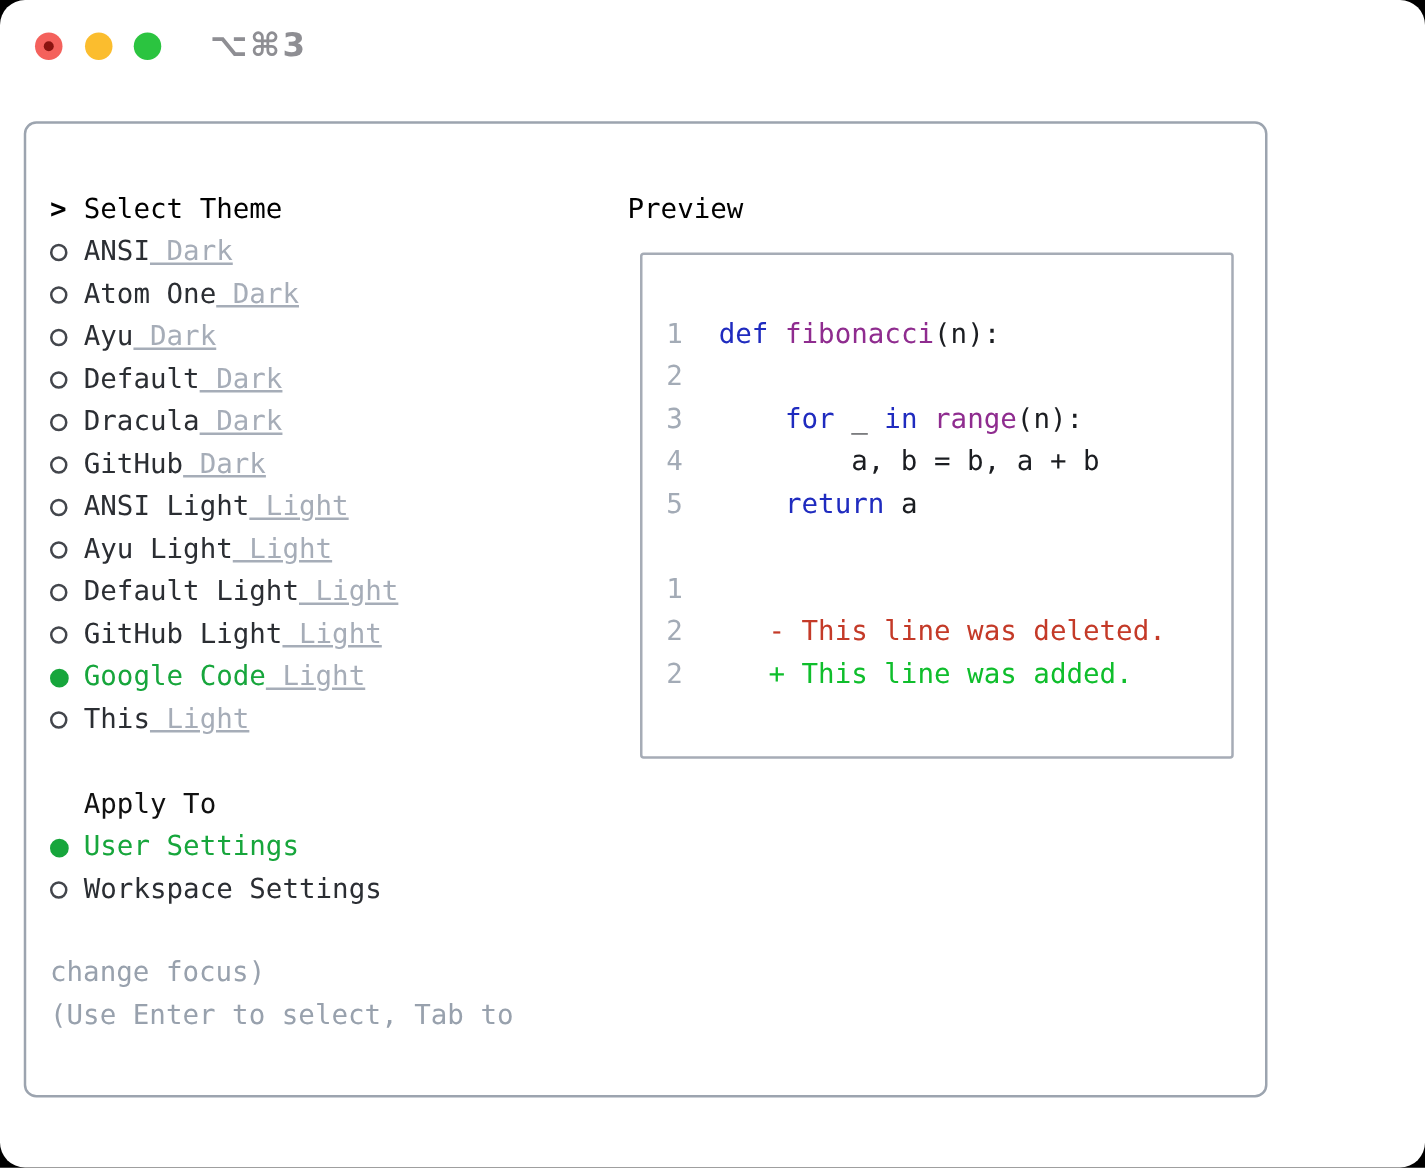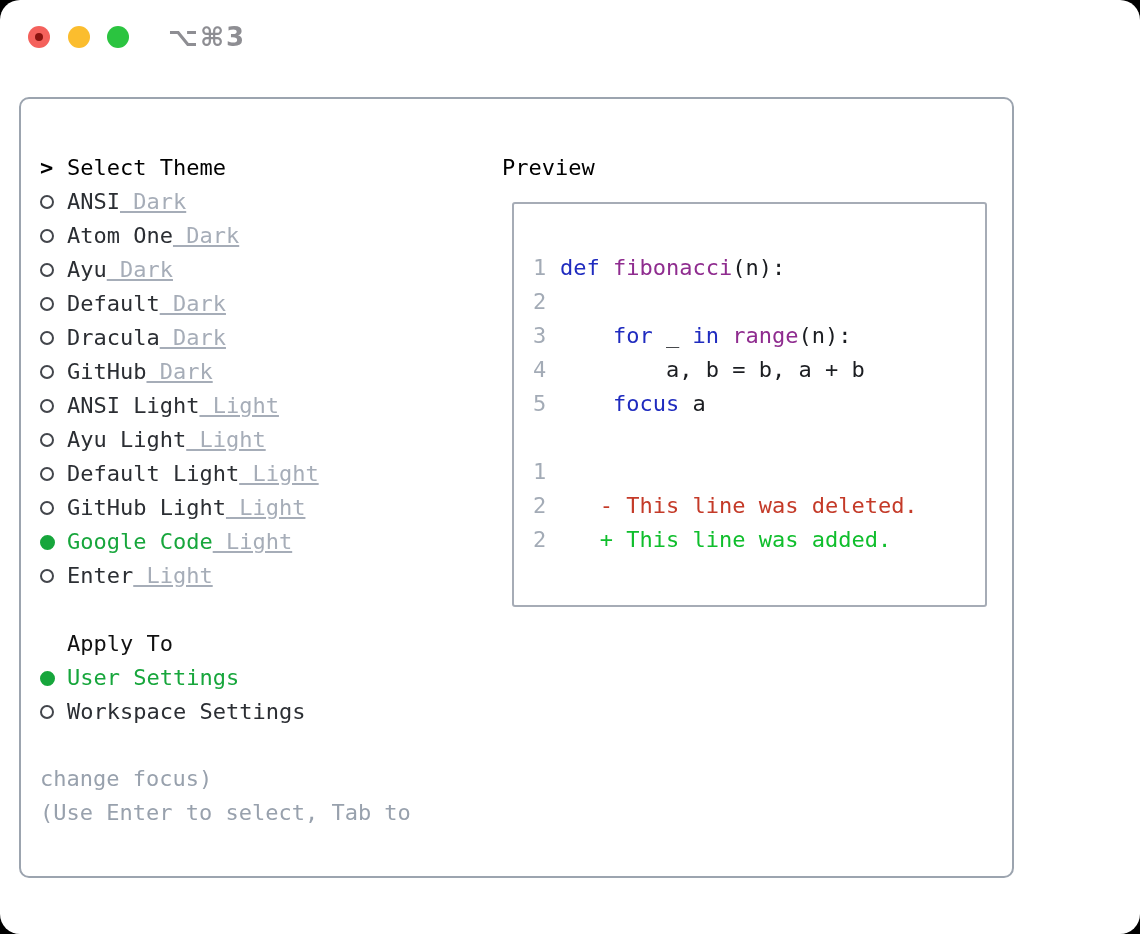--- a/index.html
+++ b/index.html
@@ -40,21 +40,21 @@
   .apply-header { padding-left:27px; color:#111; }
   .help { color:var(--help,#98a1ad); font-size:22px; line-height:34px; white-space:pre; }
   
   .preview-header { position:absolute; left:481px; top:51px; }
   .preview-box {
     position:absolute; left:491px; top:103px; width:475px; height:405px;
     border:2px solid #a6acb6; border-radius:3px; background:#fff;
     padding:46px 0 0 19px; overflow:hidden;
   }
   .gutter { display:inline-block; width:27px; }
-  .code-text, .diff-text { white-space:pre; }
+  .code-text, .diff-text { white-space:pre;margin-left:15px; }
 </style>
 </head>
 <body>
 
 <div class="window">
 
   <div class="titlebar">
     <span class="light" id="light-close" style="background: rgb(244, 97, 92); left: 28px;">
       <span class="inner-dot" id="light-close-dot" style="background: rgb(138, 20, 16);"></span>
     </span>
@@ -74,21 +74,21 @@
           <div class="row theme-item"><span class="bullet"><span class="circle"></span></span><span class="label">Atom One</span><span class="tag"> Dark</span></div>
           <div class="row theme-item"><span class="bullet"><span class="circle"></span></span><span class="label">Ayu</span><span class="tag"> Dark</span></div>
           <div class="row theme-item"><span class="bullet"><span class="circle"></span></span><span class="label">Default</span><span class="tag"> Dark</span></div>
           <div class="row theme-item"><span class="bullet"><span class="circle"></span></span><span class="label">Dracula</span><span class="tag"> Dark</span></div>
           <div class="row theme-item"><span class="bullet"><span class="circle"></span></span><span class="label">GitHub</span><span class="tag"> Dark</span></div>
           <div class="row theme-item"><span class="bullet"><span class="circle"></span></span><span class="label">ANSI Light</span><span class="tag"> Light</span></div>
           <div class="row theme-item"><span class="bullet"><span class="circle"></span></span><span class="label">Ayu Light</span><span class="tag"> Light</span></div>
           <div class="row theme-item"><span class="bullet"><span class="circle"></span></span><span class="label">Default Light</span><span class="tag"> Light</span></div>
           <div class="row theme-item"><span class="bullet"><span class="circle"></span></span><span class="label">GitHub Light</span><span class="tag"> Light</span></div>
           <div class="row theme-item selected"><span class="bullet filled"><span class="circle"></span></span><span class="label">Google Code</span><span class="tag"> Light</span></div>
-          <div class="row theme-item"><span class="bullet"><span class="circle"></span></span><span class="label">Enter</span><span class="tag"> Light</span></div>
+          <div class="row theme-item"><span class="bullet"><span class="circle"></span></span><span class="label">This</span><span class="tag"> Light</span></div>
         </div>
       <div class="spacer"></div>
       <div class="row apply-header">Apply To</div>
       <div id="apply-options">
           <div class="row theme-item selected"><span class="bullet filled"><span class="circle"></span></span><span class="label">User Settings</span></div>
           <div class="row theme-item"><span class="bullet"><span class="circle"></span></span><span class="label">Workspace Settings</span></div>
         </div>
       <div class="spacer"></div>
       <div id="help-text" class="help"><div class="row">change focus)</div><div class="row">(Use Enter to select, Tab to</div></div>
     </div>
@@ -96,21 +96,21 @@
     <div class="row preview-header">
       <span class="section-title">Preview</span>
     </div>
 
     <div class="preview-box">
       <div id="code-block">
           <div class="row"><span class="gutter" style="color: rgb(163, 171, 182);">1</span><span class="code-text"><span style="color: rgb(31, 43, 191);">def</span><span style="color: rgb(27, 29, 33);"> </span><span style="color: rgb(143, 44, 143);">fibonacci</span><span style="color: rgb(27, 29, 33);">(n):</span></span></div>
           <div class="row"><span class="gutter" style="color: rgb(163, 171, 182);">2</span></div>
           <div class="row"><span class="gutter" style="color: rgb(163, 171, 182);">3</span><span class="code-text"><span style="color: rgb(27, 29, 33);">    </span><span style="color: rgb(31, 43, 191);">for</span><span style="color: rgb(27, 29, 33);"> _ </span><span style="color: rgb(31, 43, 191);">in</span><span style="color: rgb(27, 29, 33);"> </span><span style="color: rgb(143, 44, 143);">range</span><span style="color: rgb(27, 29, 33);">(n):</span></span></div>
           <div class="row"><span class="gutter" style="color: rgb(163, 171, 182);">4</span><span class="code-text"><span style="color: rgb(27, 29, 33);">        a, b = b, a + b</span></span></div>
-          <div class="row"><span class="gutter" style="color: rgb(163, 171, 182);">5</span><span class="code-text"><span style="color: rgb(27, 29, 33);">    </span><span style="color: rgb(31, 43, 191);">focus</span><span style="color: rgb(27, 29, 33);"> a</span></span></div>
+          <div class="row"><span class="gutter" style="color: rgb(163, 171, 182);">5</span><span class="code-text"><span style="color: rgb(27, 29, 33);">    </span><span style="color: rgb(31, 43, 191);">return</span><span style="color: rgb(27, 29, 33);"> a</span></span></div>
         </div>
       <div class="spacer"></div>
       <div id="diff-block">
           <div class="row"><span class="gutter" style="color: rgb(163, 171, 182);">1</span></div>
           <div class="row"><span class="gutter" style="color: rgb(163, 171, 182);">2</span><span class="diff-text" style="color: rgb(196, 58, 40);">   - This line was deleted.</span></div>
           <div class="row"><span class="gutter" style="color: rgb(163, 171, 182);">2</span><span class="diff-text" style="color: rgb(15, 190, 44);">   + This line was added.</span></div>
         </div>
     </div>
 
   </div>

